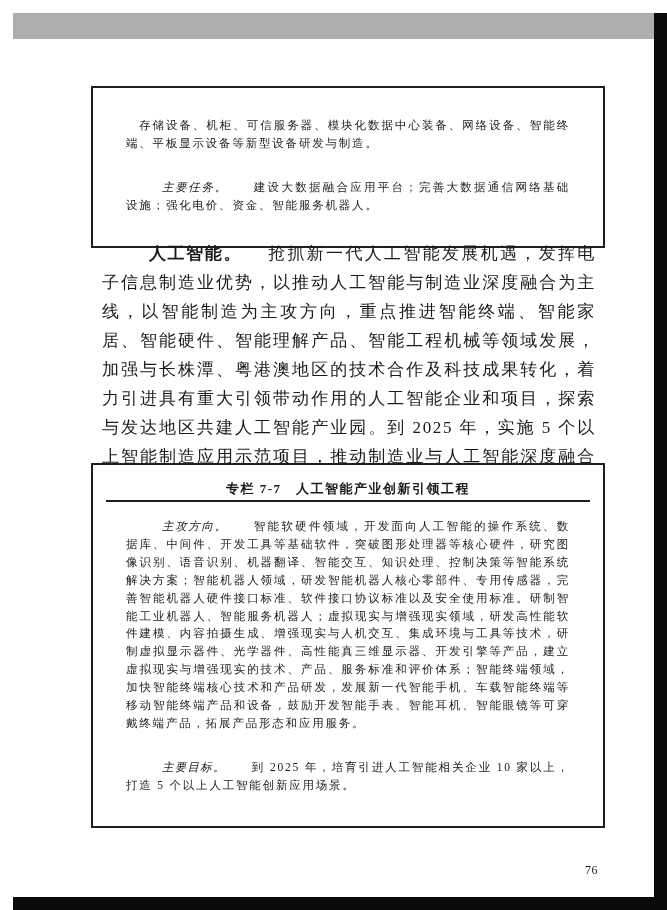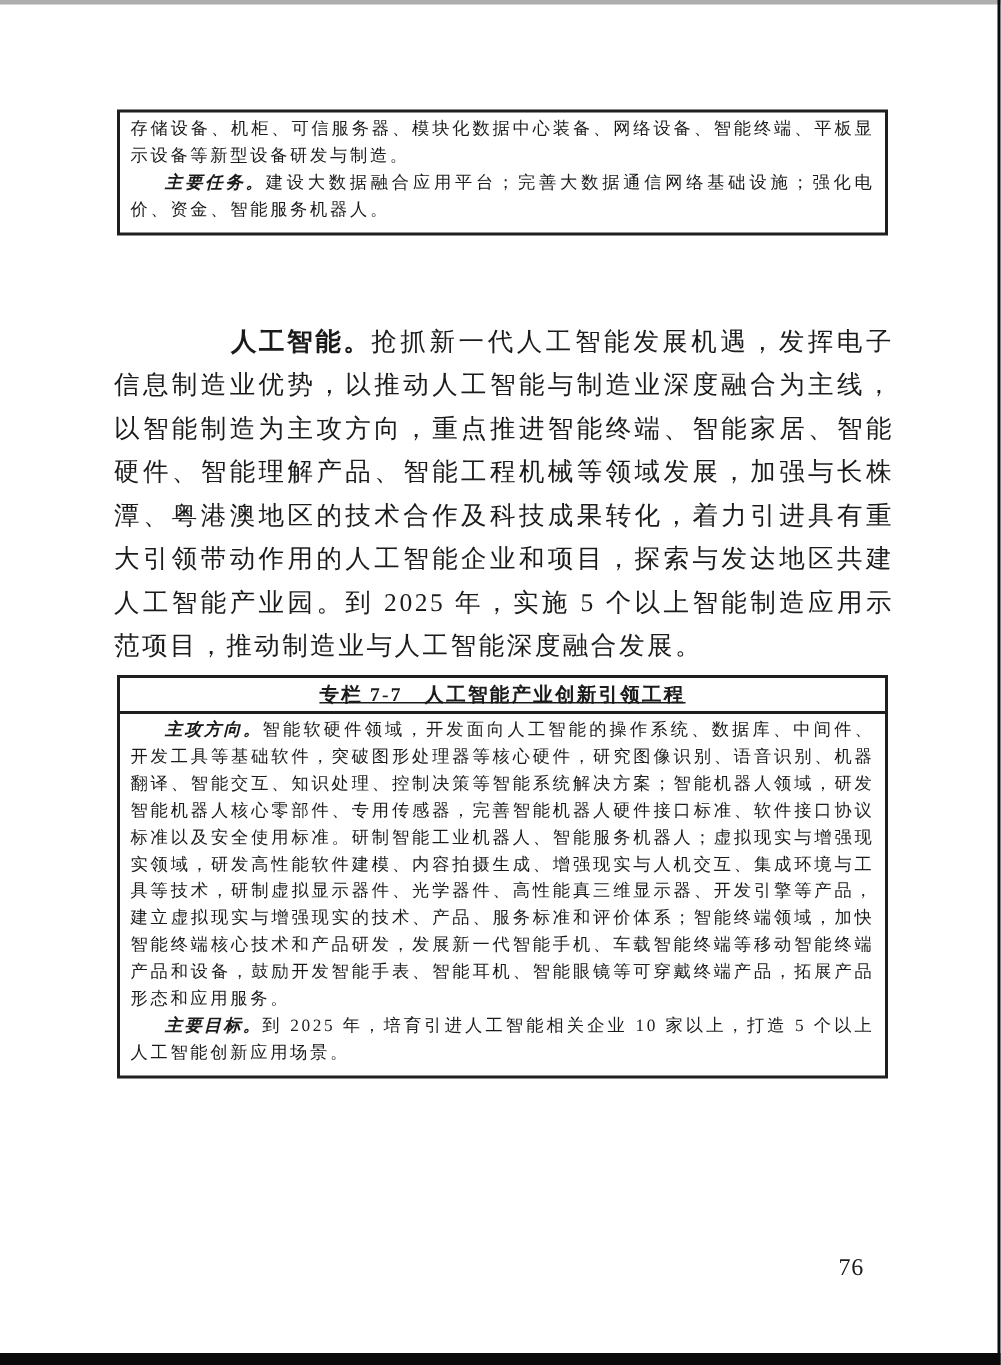--- a/index.html
+++ b/index.html
@@ -1,15 +1,15 @@
 <!DOCTYPE html>
 <html><head>
 <meta charset="utf-8">
 <style>
-  * { margin:0; padding:0; box-sizing:border-box; }
+  * { margin:0; padding:13px; box-sizing:border-box; }
   html,body { width:667px; height:910px; }
   body {
     position:relative;
     background:#ffffff;
     font-family:"Liberation Serif","DejaVu Serif",serif;
     color:#1b1b1b;
     overflow:hidden;
   }
   .scan-top-line {
     position:absolute; top:0; left:0; width:667px; height:3px;
@@ -31,44 +31,43 @@
   }
   .box-body {
     padding:3px 7px 5px 7px;
     font-size:11.5px;
     line-height:17.9px;
     letter-spacing:1.8px;
     text-align:justify;
   }
   .box-body p { text-indent:2em; }
   .box-body p.no-indent { text-indent:0; }
-  .lead-bi { font-weight:bold; font-style:italic; letter-spacing:1.2px; }
+  .lead-bi { font-weight:normal; font-style:italic; letter-spacing:1.2px; }
   .box1 { top:73px; }
   .box2 { top:450px; }
   .box2-header {
     text-align:center;
     font-weight:bold;
     font-size:13px;
     letter-spacing:1.5px;
     padding:2px 0 2px 0;
     border-bottom:2px solid #1f1f1f;
-    text-decoration:underline;
   }
   .main-para {
     position:absolute; left:76px; top:213px; width:520px;
     font-size:17px;
     line-height:29px;
     letter-spacing:1.7px;
     text-align:justify;
     text-indent:2em;
   }
-  .main-para .lead-b { font-weight:bold; letter-spacing:1px;margin-left:44px; }
+  .main-para .lead-b { font-weight:bold; letter-spacing:1px; }
   .page-number {
     position:absolute; left:559px; top:837px;
-    font-size:16px;
+    font-size:12px;
     letter-spacing:0.5px;
   }
 </style>
 </head>
 <body>
 
 <div class="scan-top-line"></div>
 <div class="scan-right-line"></div>
 
 <div class="column-box box1">

